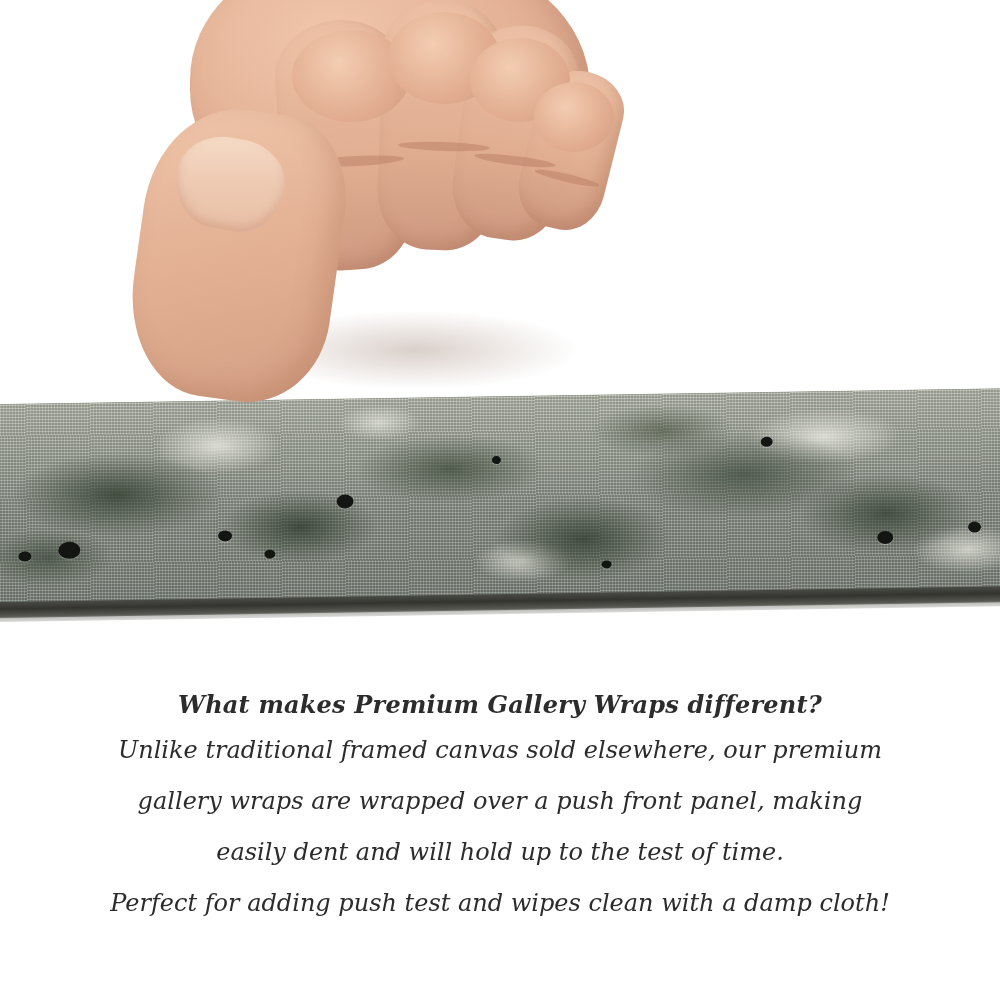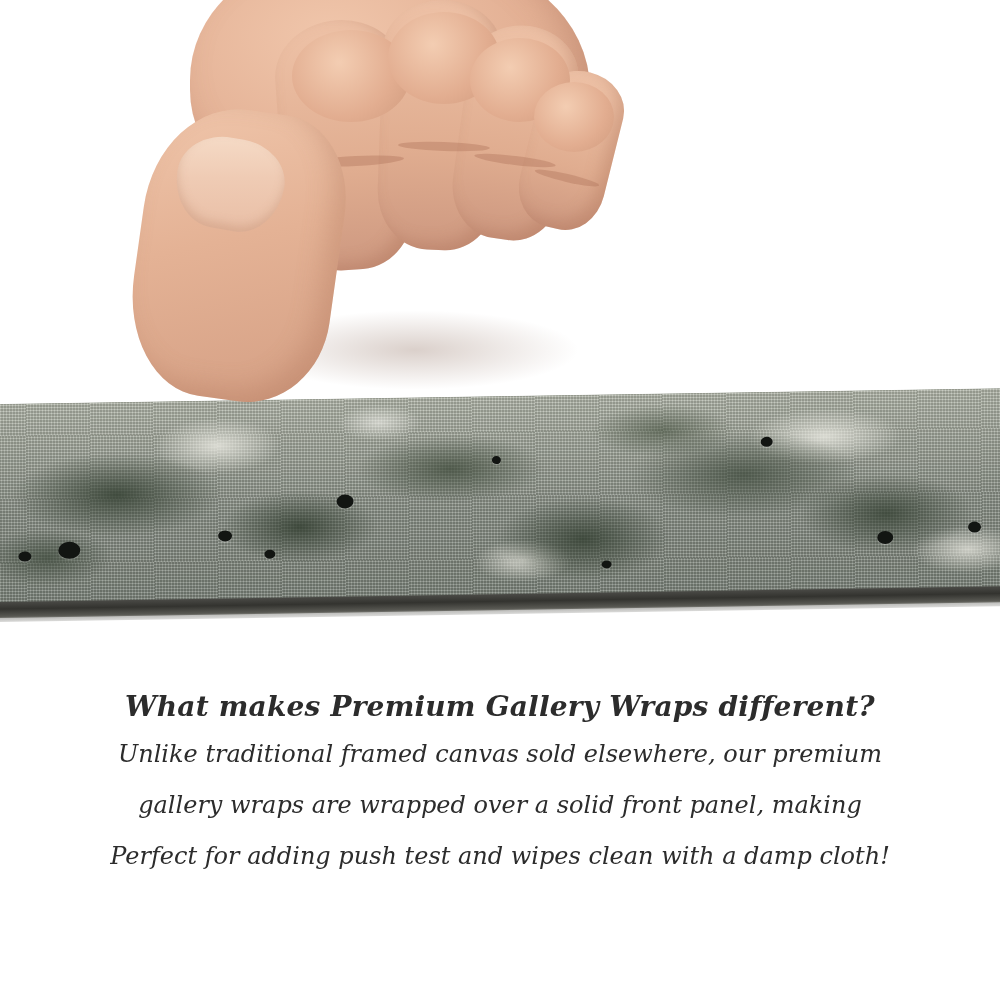--- a/index.html
+++ b/index.html
@@ -165,21 +165,21 @@
     position: absolute;
     left: 0;
     top: 690px;
     width: 1000px;
     text-align: center;
     color: #2c2c2c;
     font-family: "DejaVu Serif", serif;
     font-style: italic;
   }
   .caption-title {
-    font-size: 28px;
+    font-size: 24px;
     font-weight: 700;
     letter-spacing: 0.2px;
     margin: 0 0 10px 0;
   }
   .caption-line {
     font-size: 24px;
     line-height: 39px;
     margin: 12px;
     padding: 0 70px;
   }
@@ -229,17 +229,18 @@
       <div class="crease" style="left:404px; top:214px; width:66px; height:8px; transform: rotate(13deg);"></div>
 
       <div class="thumb"></div>
       <div class="nail"></div>
     </div>
   </div>
 
   <div class="caption">
     <p class="caption-title">What makes Premium Gallery Wraps different?</p>
     <p class="caption-line">Unlike traditional framed canvas sold elsewhere, our premium</p>
-    <p class="caption-line">gallery wraps are wrapped over a solid front panel, making</p>
+    <p class="caption-line">gallery wraps are wrapped over a push front panel, making</p>
+    <p class="caption-line">easily dent and will hold up to the test of time.</p>
     <p class="caption-line">Perfect for adding push test and wipes clean with a damp cloth!</p>
   </div>
 
 </div>
 
 </body></html>

